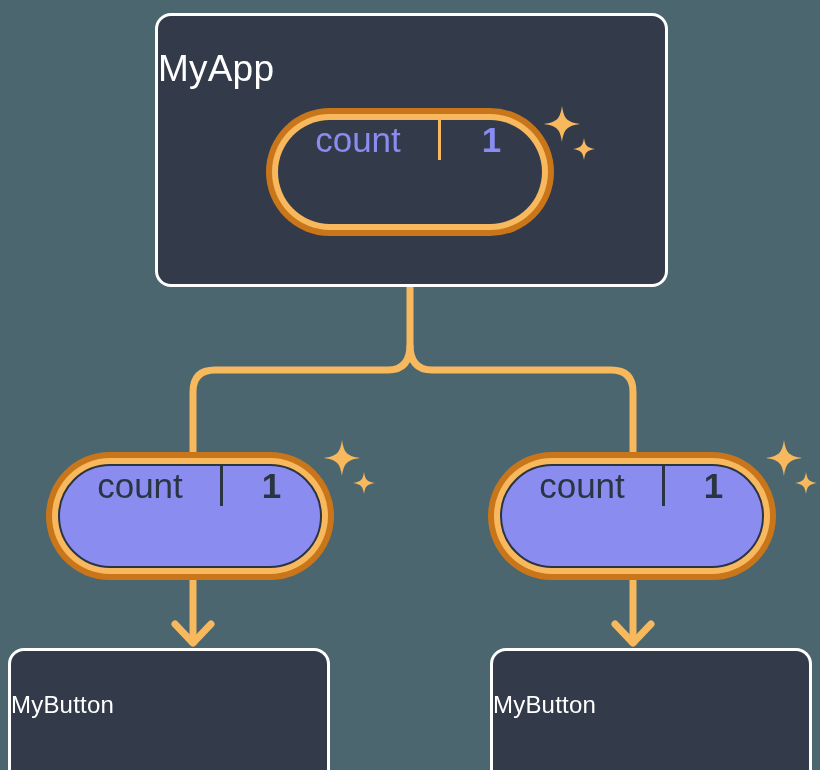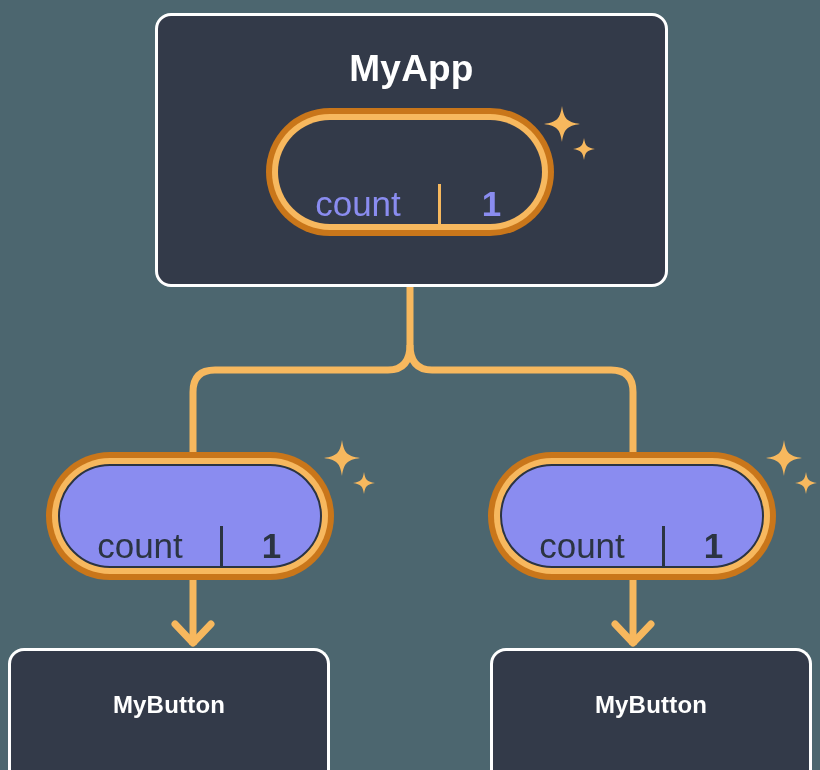--- a/index.html
+++ b/index.html
@@ -25,24 +25,23 @@
     position: absolute;
     background: #333a49;
     border: 3px solid #ffffff;
     border-radius: 16px;
     box-sizing: border-box;
   }
   .card-title {
     position: absolute;
     left: 0;
     right: 0;
-    text-align: center;
     color: #ffffff;
     font-size: 37px;
-    font-weight: 700;
+    font-weight: 400;
     letter-spacing: 0.2px;
     white-space: nowrap;
   }
 
   #card-myapp {
     left: 155px;
     top: 13px;
     width: 513px;
     height: 274px;
   }
@@ -96,21 +95,21 @@
     border-radius: 999px;
     background: #f7b85e;
     padding: 6px;
   }
   .pill-face {
     box-sizing: border-box;
     width: 100%;
     height: 100%;
     border-radius: 999px;
     display: flex;
-    align-items: flex-end;
+    align-items: flex-start;
     overflow: hidden;
   }
   .pill-key, .pill-val {
     display: flex;
     align-items: center;
     justify-content: center;
     white-space: nowrap;
   }
 
   

